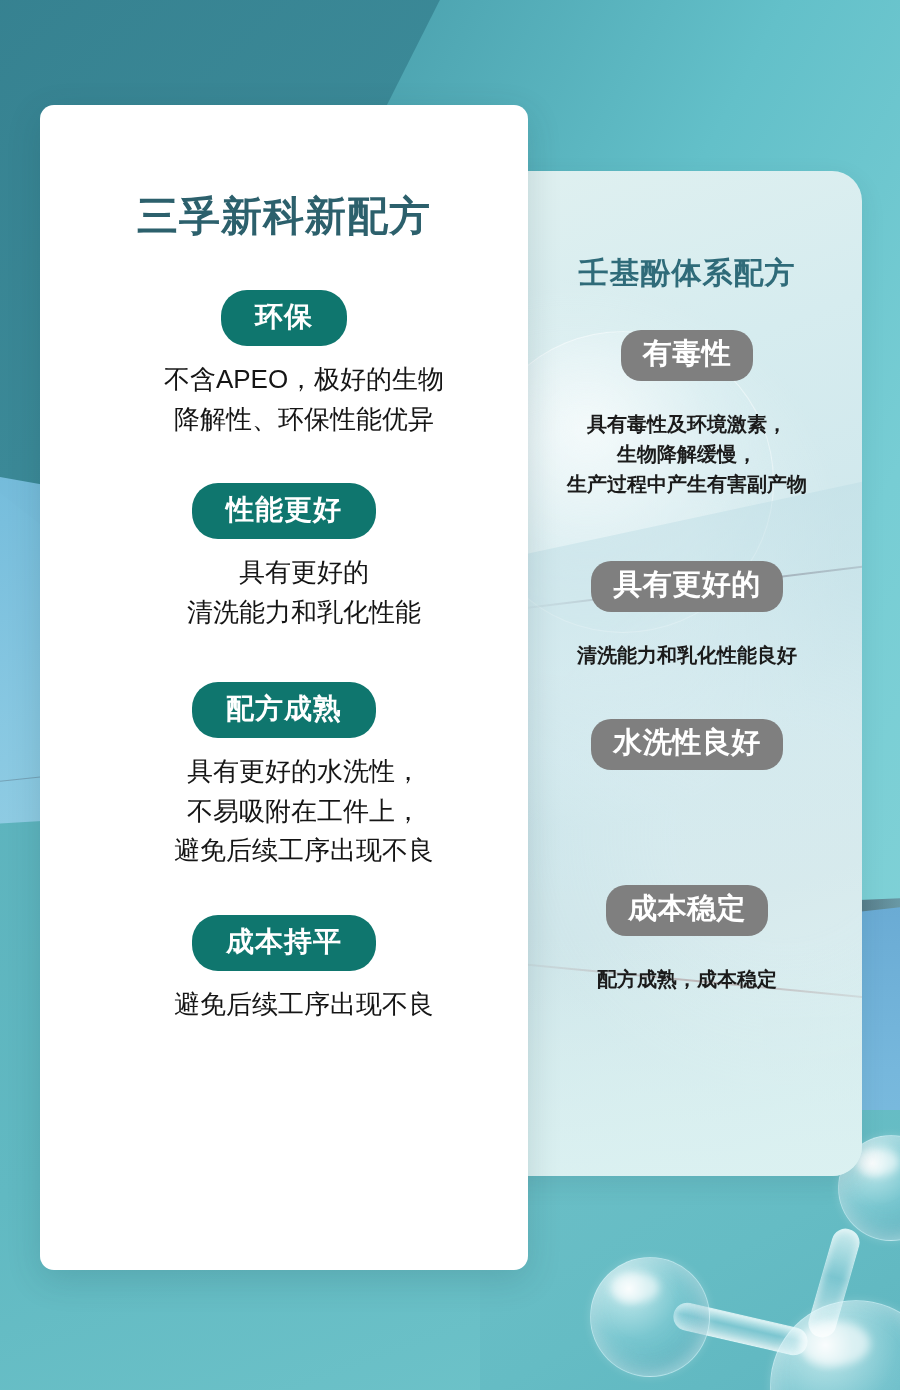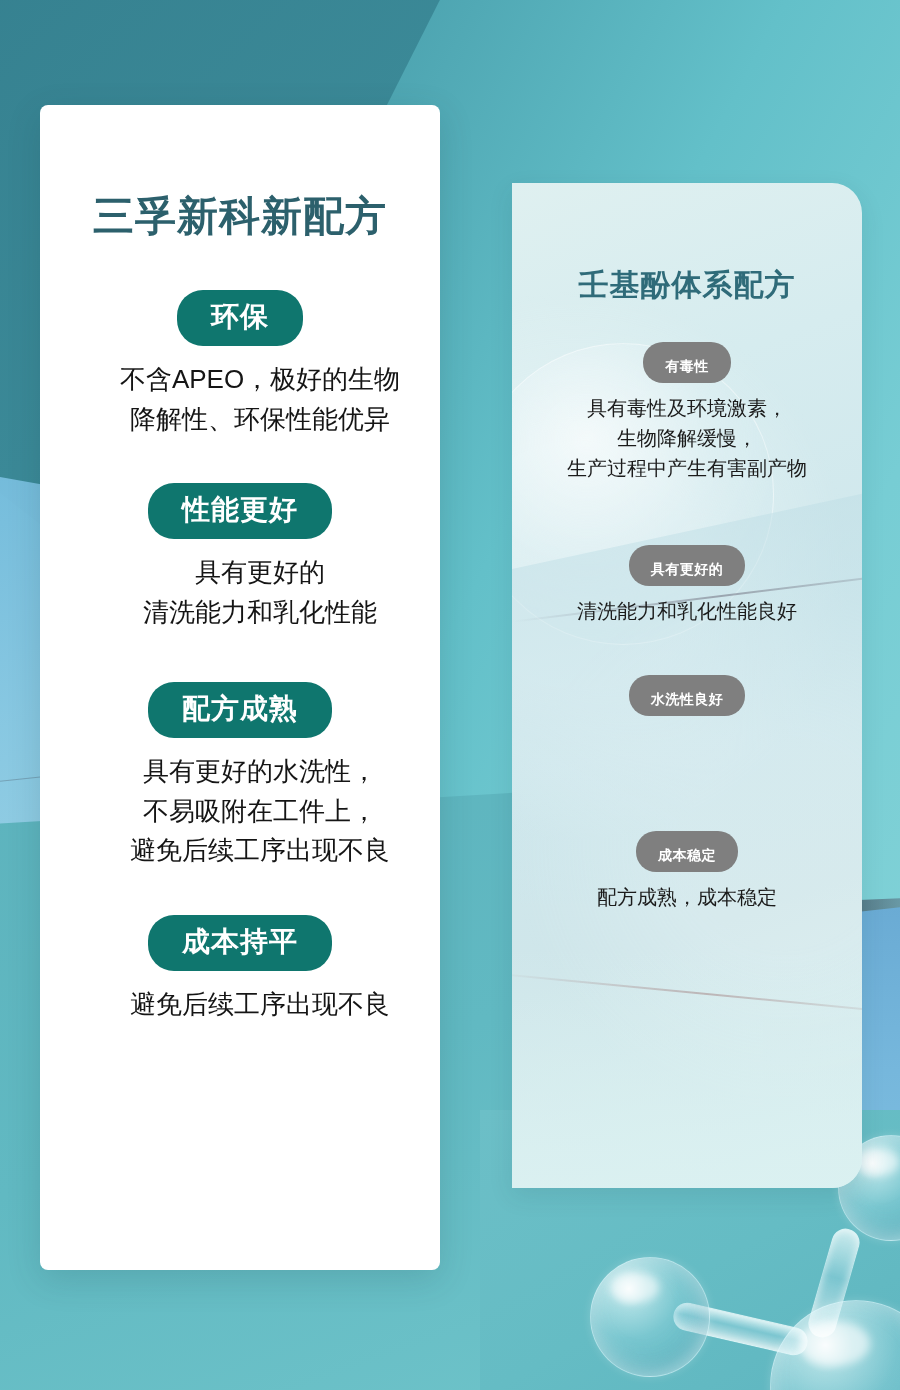--- a/index.html
+++ b/index.html
@@ -76,22 +76,22 @@
   }
   .mol .bond{
     position:absolute;border-radius:20px;
     background:linear-gradient(180deg,rgba(245,255,255,.72),rgba(160,215,228,.40) 45%,rgba(255,255,255,.62));
     box-shadow:inset 0 0 8px rgba(255,255,255,.7);
     border:1px solid rgba(240,254,255,.45);
   }
 
   
   #left-card{
-    position:absolute;left:40px;top:105px;width:400px;height:1165px;
-    background:#ffffff;border-radius:8px;
+    position:absolute;left:40px;top:105px;width:488px;height:1165px;
+    background:#ffffff;border-radius:14px;
     box-shadow:0 10px 34px rgba(20,60,70,.16);
     z-index:5;
   }
   .lc-title{
     text-align:center;color:#2c606c;
     font-size:41px;font-weight:700;letter-spacing:1px;
     margin-top:84px;
   }
   .lc-block{text-align:center;}
   .pill-blue{
@@ -99,21 +99,21 @@
     font-size:28px;font-weight:700;letter-spacing:1px;
     padding:8px 34px 10px;border-radius:26px;
   }
   .lc-desc{
     color:#151515;font-size:26px;line-height:1.52;font-weight:500;
     margin-top:14px;text-align:center;white-space:pre-line;padding-left:40px;
   }
 
   
   #right-panel{
-    position:absolute;left:512px;top:183px;width:350px;height:1005px;
+    position:absolute;left:512px;top:171px;width:350px;height:1005px;
     border-radius:0 30px 30px 0;
     background:linear-gradient(160deg,#dff0f0 0%,#d6ecef 22%,#cfe7ec 48%,#cfe6ea 72%,#d9eff0 100%);
     overflow:hidden;z-index:4;
     box-shadow:0 8px 24px rgba(20,60,70,.10);
   }
   .rp-grain{
     position:absolute;inset:0;opacity:.5;
     background:
       radial-gradient(circle at 18% 38%,rgba(255,255,255,.55) 0 18%,transparent 40%),
       radial-gradient(circle at 78% 66%,rgba(255,255,255,.35) 0 14%,transparent 38%);
@@ -143,26 +143,26 @@
     background:linear-gradient(180deg,rgba(214,238,239,.0),rgba(219,241,241,.85));
   }
   .rp-inner{position:relative;z-index:2;}
   .rp-title{
     text-align:center;color:#2f6b79;
     font-size:30px;font-weight:700;letter-spacing:1px;margin-top:82px;
   }
   .rp-block{text-align:center;}
   .pill-gray{
     display:inline-block;background:#7f7f7f;color:#ffffff;
-    font-size:14px;font-weight:700;letter-spacing:.5px;
-    padding:16px 22px 7px;border-radius:20px;
+    font-size:29px;font-weight:700;letter-spacing:.5px;
+    padding:4px 22px 7px;border-radius:20px;
   }
   .rp-desc{
-    color:#1b1b1b;font-size:20px;line-height:1.5;font-weight:400;
-    margin-top:10px;text-align:center;white-space:pre-line;
+    color:#1b1b1b;font-size:20px;line-height:1.5;font-weight:700;
+    margin-top:28px;text-align:center;white-space:pre-line;
   }
   .rp-desc.wide{width:390px;margin-left:-20px;}
 </style>
 </head>
 <body>
 
 <div id="bg">
   <div class="bg-base"></div>
   <div class="bg-wedge-tl"></div>
   <div class="bg-blue-band"></div>

